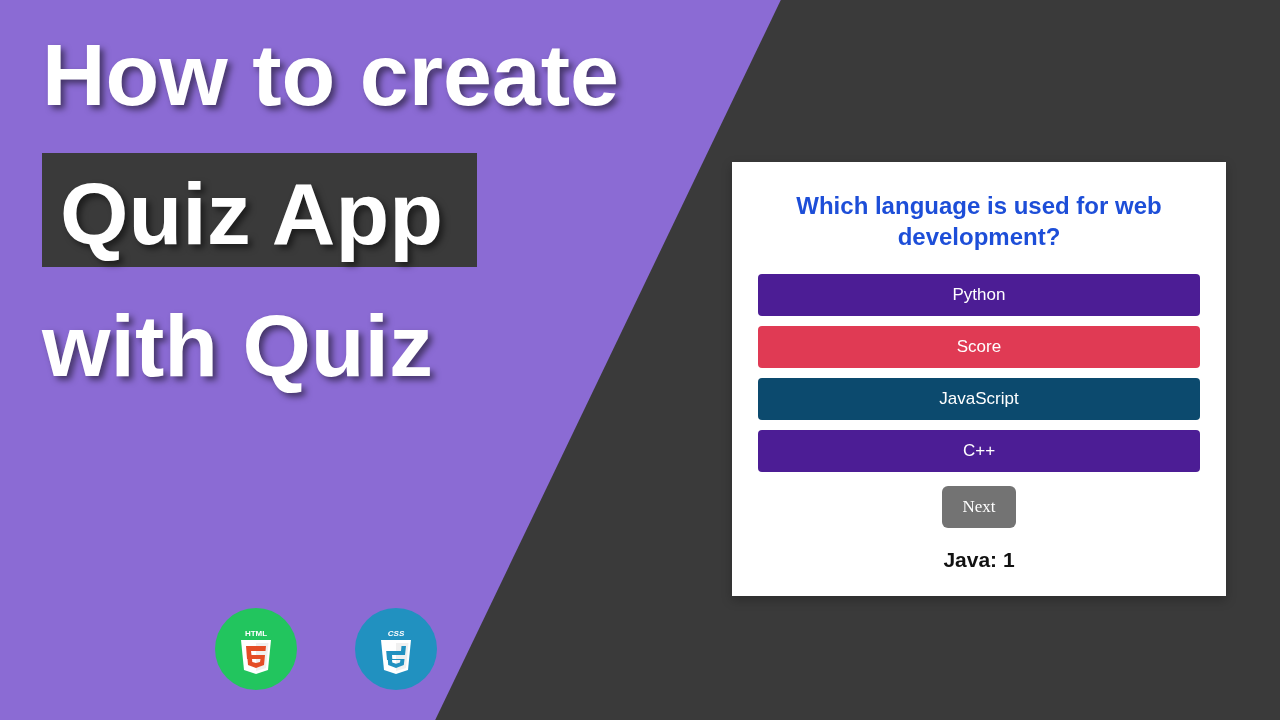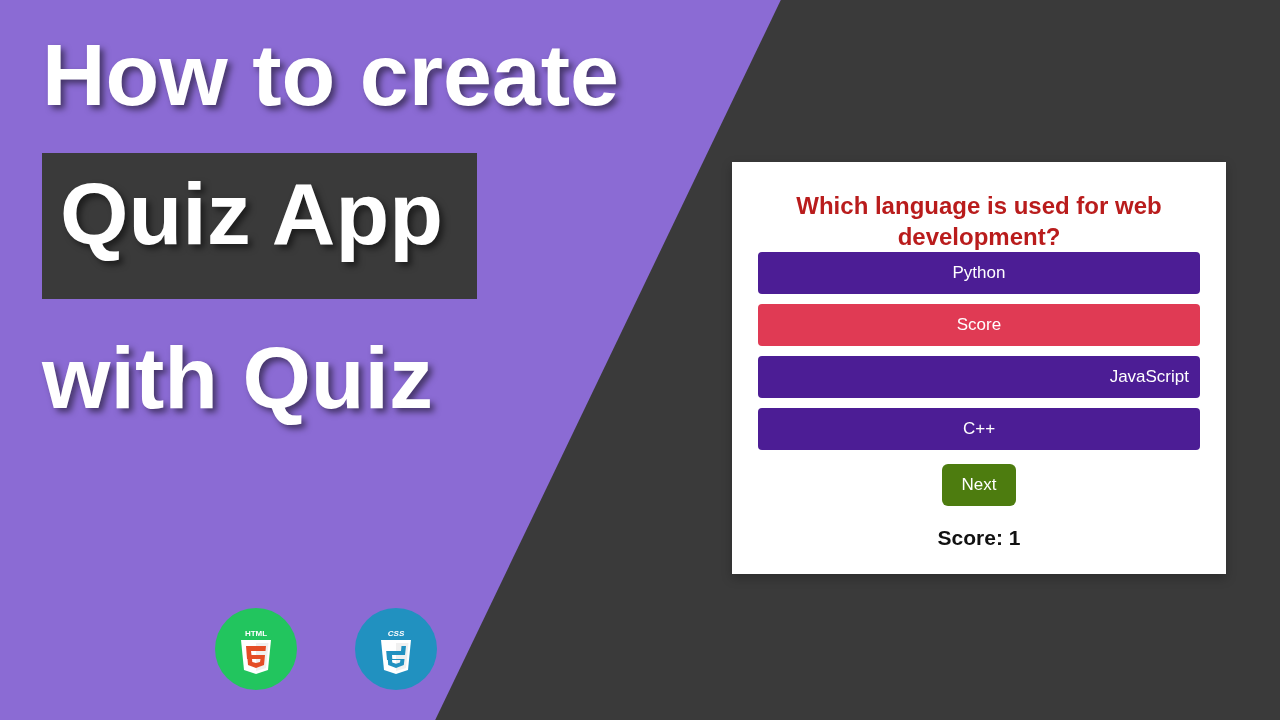--- a/index.html
+++ b/index.html
@@ -35,21 +35,21 @@
     font-weight: 700;
     font-family: Verdana, Arial, sans-serif;
     text-shadow: 4px 4px 6px rgba(0,0,0,0.5);
     line-height: 1.15;
   }
   .headline .line2-wrap {
     margin-top: 28px;
     margin-bottom: 28px;
     display: inline-block;
     background: #3a3a3a;
-    padding: 10px 34px 34px 18px;
+    padding: 10px 34px 2px 18px;
   }
   .headline .line2 {
     font-size: 88px;
     font-weight: 700;
     font-family: Verdana, Arial, sans-serif;
     text-shadow: 4px 4px 6px rgba(0,0,0,0.5);
   }
   .tech-badges {
     position: absolute;
     bottom: 30px;
@@ -76,51 +76,52 @@
     right: 54px;
     width: 494px;
     background: #fff;
     padding: 28px 26px 24px 26px;
     box-shadow: 0 4px 10px rgba(0,0,0,0.25);
   }
   .quiz-question {
     text-align: center;
     font-size: 24px;
     font-weight: 800;
-    color: #b91c1c;
+    color: #1d4ed8;
+    margin-bottom: 22px;
     line-height: 1.3;
   }
   .option-btn {
     display: block;
     width: 100%;
     border: none;
     border-radius: 4px;
     color: #fff;
     font-size: 17px;
     font-weight: 500;
     padding: 11px;
     margin-bottom: 10px;
     text-align: center;
     cursor: pointer;
     font-family: Arial, Helvetica, sans-serif;
   }
   .opt-purple { background: #4c1d95; }
   .opt-red    { background: #e03a54; }
-  .opt-green  { background: #4c1d95; text-align: right; }
+  .opt-green  { background: #0c4a6e; }
   .next-btn {
     display: block;
     margin: 14px auto 0 auto;
-    background: #4d7c0f;
+    background: #737373;
     color: #fff;
     border: none;
     border-radius: 6px;
     font-size: 17px;
     padding: 11px 20px;
     cursor: pointer;
-    font-family: Liberation Sans, sans-serif;
+    font-family: Liberation Serif, serif;
   }
   .score-text {
     text-align: center;
     font-size: 21px;
     font-weight: 800;
     color: #111;
     margin-top: 20px;
   }
 </style>
 </head>
@@ -160,15 +161,15 @@
   <div class="quiz-question">Which language is used for web development?</div>
 
   <button class="option-btn opt-purple">Python</button>
   <button class="option-btn opt-red">Score</button>
   <button class="option-btn opt-green">JavaScript</button>
   <button class="option-btn opt-purple">C++</button>
 
   <button class="next-btn">Next</button>
 
   <div class="score-text">
-    <span>Score: </span><span>1</span>
+    <span>Java: </span><span>1</span>
   </div>
 </div>
 
 </body></html>

